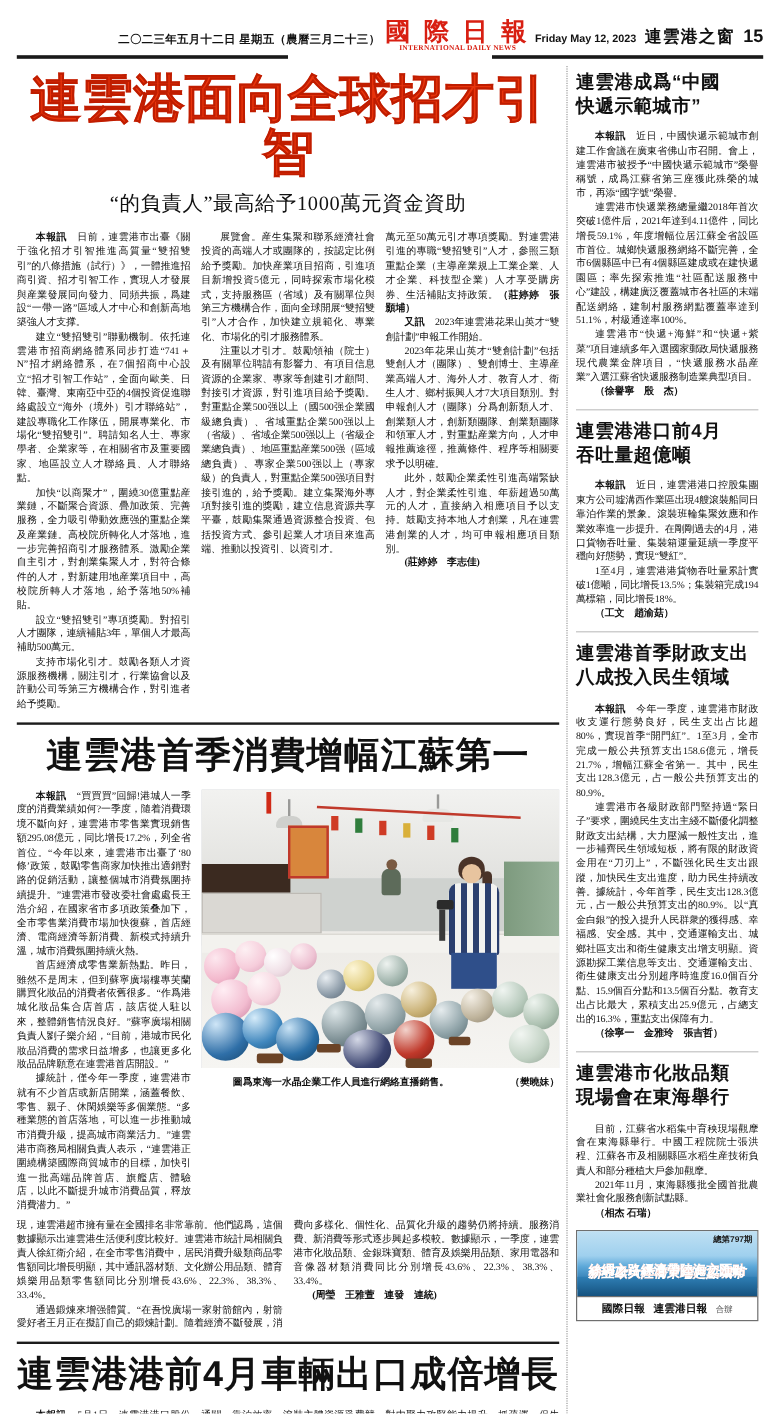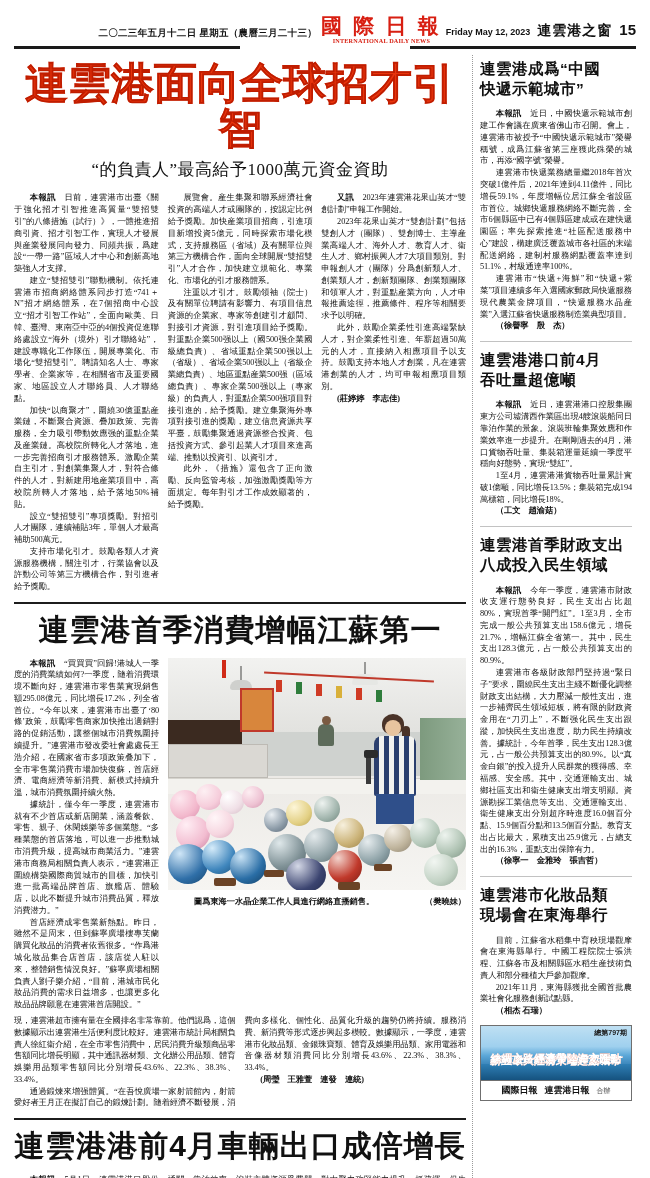--- a/index.html
+++ b/index.html
@@ -186,23 +186,23 @@
           <div style="flex:1">
             <p class="bt"><span class="lead">本報訊</span>　日前，連雲港市出臺《關于強化招才引智推進高質量“雙招雙引”的八條措施（試行）》，一體推進招商引資、招才引智工作，實現人才發展與産業發展同向發力、同頻共振，爲建設“一帶一路”區域人才中心和創新高地築強人才支撑。</p>
             <p class="bt">建立“雙招雙引”聯動機制。依托連雲港市招商網絡體系同步打造“741＋N”招才網絡體系，在7個招商中心設立“招才引智工作站”，全面向歐美、日韓、臺灣、東南亞中亞的4個投資促進聯絡處設立“海外（境外）引才聯絡站”，建設專職化工作隊伍，開展專業化、市場化“雙招雙引”。聘請知名人士、專家學者、企業家等，在相關省市及重要國家、地區設立人才聯絡員、人才聯絡點。</p>
             <p class="bt">加快“以商聚才”，圍繞30億重點産業鏈，不斷聚合資源、疊加政策、完善服務，全力吸引帶動效應强的重點企業及産業鏈。高校院所轉化人才落地，進一步完善招商引才服務體系。激勵企業自主引才，對創業集聚人才，對符合條件的人才，對新建用地産業項目中，高校院所轉人才落地，給予落地50%補貼。</p>
             <p class="bt">設立“雙招雙引”專項獎勵。對招引人才團隊，連續補貼3年，單個人才最高補助500萬元。</p>
             <p class="bt">支持市場化引才。鼓勵各類人才資源服務機構，關注引才，行業協會以及許動公司等第三方機構合作，對引進者給予獎勵。</p>
           </div>
           <div style="flex:1">
             <p class="bt">展覽會。産生集聚和聯系經濟社會投資的高端人才或團隊的，按認定比例給予獎勵。加快産業項目招商，引進項目新增投資5億元，同時探索市場化模式，支持服務區（省域）及有關單位與第三方機構合作，面向全球開展“雙招雙引”人才合作，加快建立規範化、專業化、市場化的引才服務體系。</p>
             <p class="bt">注重以才引才。鼓勵領袖（院士）及有關單位聘請有影響力、有項目信息資源的企業家、專家等創建引才顧問、對接引才資源，對引進項目給予獎勵。對重點企業500强以上（國500强企業國級總負責）、省域重點企業500强以上（省級）、省域企業500强以上（省級企業總負責）、地區重點産業500强（區域總負責）、專家企業500强以上（專家級）的負責人，對重點企業500强項目對接引進的，給予獎勵。建立集聚海外專項對接引進的獎勵，建立信息資源共享平臺，鼓勵集聚通過資源整合投資、包括投資方式、參引起業人才項目來進高端、推動以投資引、以資引才。</p>
-            <p class="bt">此外，《措施》還包含了正向激勵、反向監管考核，加強激勵獎勵等方面規定。每年對引才工作成效顯著的，給予獎勵。</p>
-          </div>
-          <div style="flex:1">
+          </div>
+          <div style="flex:1">
+            <p class="bt noind">萬元至50萬元引才專項獎勵。對連雲港引進的專職“雙招雙引”人才，參照三類重點企業（主導産業規上工業企業、人才企業、科技型企業）人才享受購房券、生活補貼支持政策。<span class="inline-by">（莊婷婷　張顥埔）</span></p>
             <p class="bt"><span class="lead">又訊</span>　2023年連雲港花果山英才“雙創計劃”申報工作開始。</p>
             <p class="bt">2023年花果山英才“雙創計劃”包括雙創人才（團隊）、雙創博士、主導産業高端人才、海外人才、教育人才、衛生人才、鄉村振興人才7大項目類別。對申報創人才（團隊）分爲創新類人才、創業類人才，創新類團隊、創業類團隊和領軍人才，對重點産業方向，人才申報推薦途徑，推薦條件、程序等相關要求予以明確。</p>
             <p class="bt">此外，鼓勵企業柔性引進高端緊缺人才，對企業柔性引進、年薪超過50萬元的人才，直接納入相應項目予以支持。鼓勵支持本地人才創業，凡在連雲港創業的人才，均可申報相應項目類別。</p>
             <p class="bt byline">(莊婷婷　李志佳)</p>
           </div>
         </div>
       </div>
 
       <div class="hr-thick"></div>
 
@@ -281,22 +281,22 @@
               <div class="stand" style="left:206px;top:206px;width:18px;height:7px;"></div>
             </div>
             <div class="caption-row">
               <span class="cap">圖爲東海一水晶企業工作人員進行網絡直播銷售。</span>
               <span>（樊曉妹）</span>
             </div>
           </div>
 
           <div style="width:145px;">
             <p class="bt"><span class="lead">本報訊</span>　“買買買”回歸!港城人一季度的消費業績如何?一季度，隨着消費環境不斷向好，連雲港市零售業實現銷售額295.08億元，同比增長17.2%，列全省首位。“今年以來，連雲港市出臺了‘80條’政策，鼓勵零售商家加快推出適銷對路的促銷活動，讓整個城市消費氛圍持續提升。”連雲港市發改委社會處處長王浩介紹，在國家省市多項政策叠加下，全市零售業消費市場加快復蘇，首店經濟、電商經濟等新消費、新模式持續升溫，城市消費氛圍持續火熱。</p>
+            <p class="bt">首店經濟成零售業新熱點。昨日，雖然不是周末，但到蘇寧廣場樓專芙蘭購買化妝品的消費者依舊很多。“作爲港城化妝品集合店首店，該店從人駐以來，整體銷售情況良好。”蘇寧廣場相關負責人劉子樂介紹，“目前，港城市民化妝品消費的需求日益增多，也讓更多化妝品品牌願意在連雲港首店開設。”</p>
             <p class="bt">據統計，僅今年一季度，連雲港市就有不少首店或新店開業，涵蓋餐飲、零售、親子、休閑娛樂等多個業態。“多種業態的首店落地，可以進一步推動城市消費升級，提高城市商業活力。”連雲港市商務局相關負責人表示，“連雲港正圍繞構築國際商貿城市的目標，加快引進一批高端品牌首店、旗艦店、體驗店，以此不斷提升城市消費品質，釋放消費潜力。”</p>
-            <p class="bt">首店經濟成零售業新熱點。昨日，雖然不是周末，但到蘇寧廣場樓專芙蘭購買化妝品的消費者依舊很多。“作爲港城化妝品集合店首店，該店從人駐以來，整體銷售情況良好。”蘇寧廣場相關負責人劉子樂介紹，“目前，港城市民化妝品消費的需求日益增多，也讓更多化妝品品牌願意在連雲港首店開設。”</p>
           </div>
 
           <div style="clear:both;"></div>
 
           <div class="cols2" style="margin-top:4px;">
             <p class="bt noind">現，連雲港超市擁有量在全國排名非常靠前。他們認爲，這個數據顯示出連雲港生活便利度比較好。連雲港市統計局相關負責人徐紅衛介紹，在全市零售消費中，居民消費升級類商品零售額同比增長明顯，其中通訊器材類、文化辦公用品類、體育娛樂用品類零售額同比分別增長43.6%、22.3%、38.3%、33.4%。</p>
             <p class="bt">通過鍛煉來增强體質。“在吾悅廣場一家射箭館內，射箭愛好者王月正在擬訂自己的鍛煉計劃。隨着經濟不斷發展，消費向多樣化、個性化、品質化升級的趨勢仍將持續。服務消費、新消費等形式逐步興起多模較。數據顯示，一季度，連雲港市化妝品類、金銀珠寶類、體育及娛樂用品類、家用電器和音像器材類消費同比分別增長43.6%、22.3%、38.3%、33.4%。</p>
             <p class="bt byline">(周瑩　王雅萱　連發　連統)</p>
           </div>
         </div>

